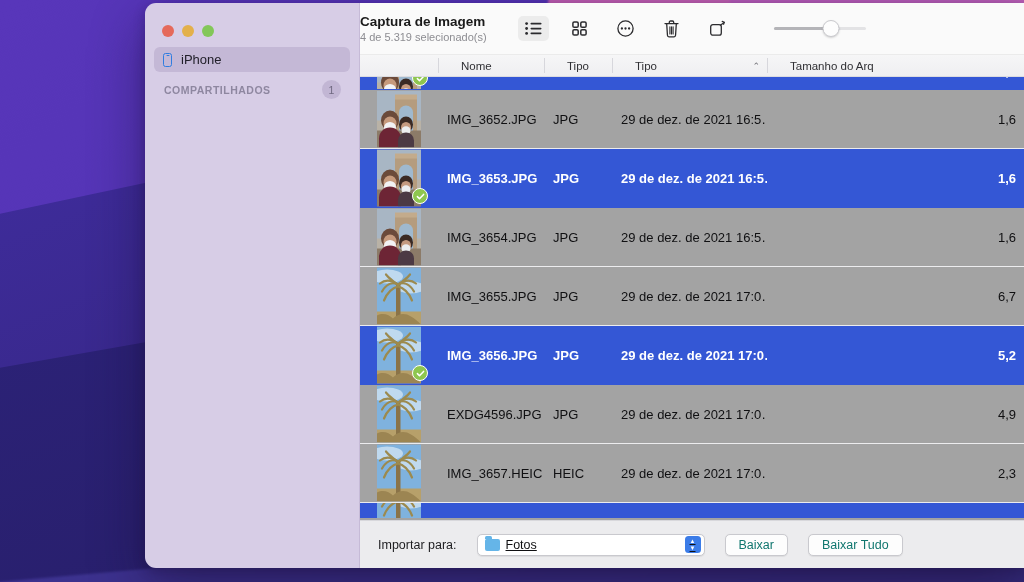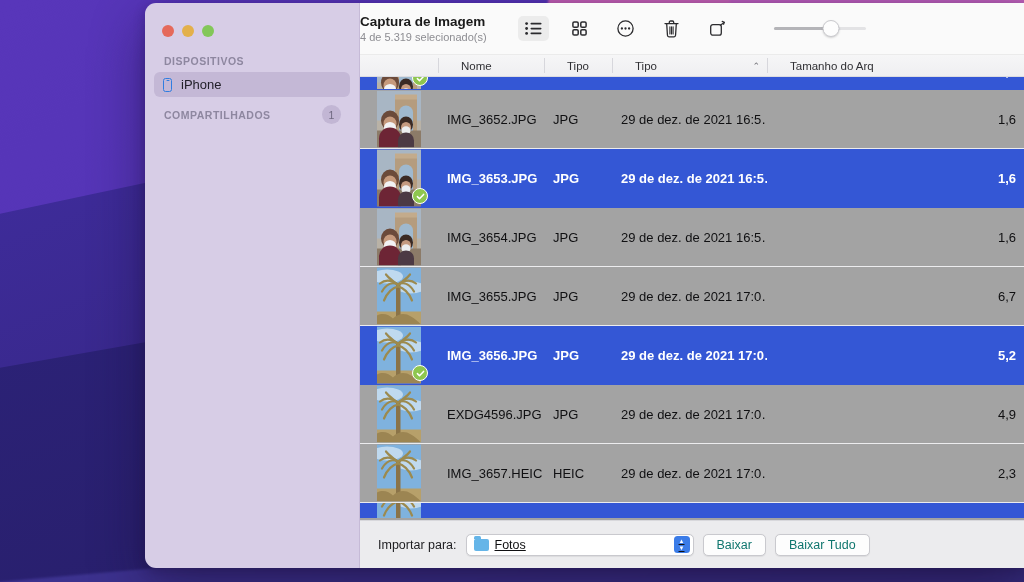--- a/index.html
+++ b/index.html
@@ -194,21 +194,21 @@
   .check svg { display: block; }
 
   
   .ph-arch { width: 100%; height: 100%; position: relative; background: linear-gradient(180deg,#9aa4b1 0%, #b7aa9a 55%, #8f7f6e 100%); }
   .ph-palm { width: 100%; height: 100%; position: relative; background: linear-gradient(180deg,#6fa9dd 0%, #9cc4e6 40%, #c2b089 100%); }
 
   
   #bottombar {
     height: 48px; flex: 0 0 48px; background: #ececee;
     border-top: 1px solid #d8d8dc;
-    display: flex; align-items: center; padding: 0 14px 0 18px; gap: 9px;
+    display: flex; align-items: center; padding: 0 14px 0 18px; gap: 20px;
   }
   .bb-label { font-size: 12.5px; color: #1d1d20; }
   .bb-popup {
     width: 228px; height: 22px; background: #fff;
     border: 1px solid #c9c9ce; border-radius: 5px;
     display: flex; align-items: center; padding: 0 3px 0 7px;
     box-shadow: 0 0.5px 1px rgba(0,0,0,.07);
     font-size: 12.5px; color: #101012; gap: 6px; text-decoration: underline;
   }
   .ic-folder {
@@ -249,23 +249,20 @@
 
 <div id="window">
 
   <div id="sidebar">
     <div id="traffic">
       <div class="tl r"></div>
       <div class="tl y"></div>
       <div class="tl g"></div>
     </div>
 
-    <div class="sb-head">
-      <span class="sb-head-label">DISPOSITIVOS</span>
-    </div>
     <div class="sb-item sel">
       <span class="ic-phone"></span>
       <span>iPhone</span>
     </div>
 
     <div class="sb-head">
       <span class="sb-head-label">COMPARTILHADOS</span>
       <span class="sb-badge">1</span>
     </div>
   </div>

